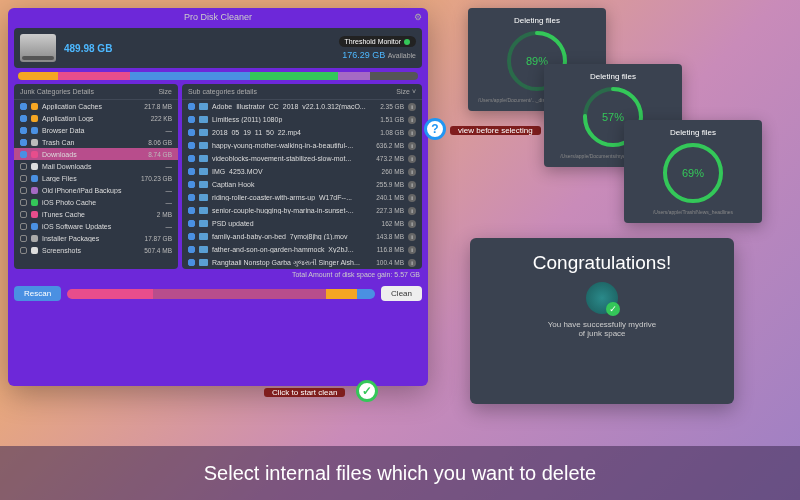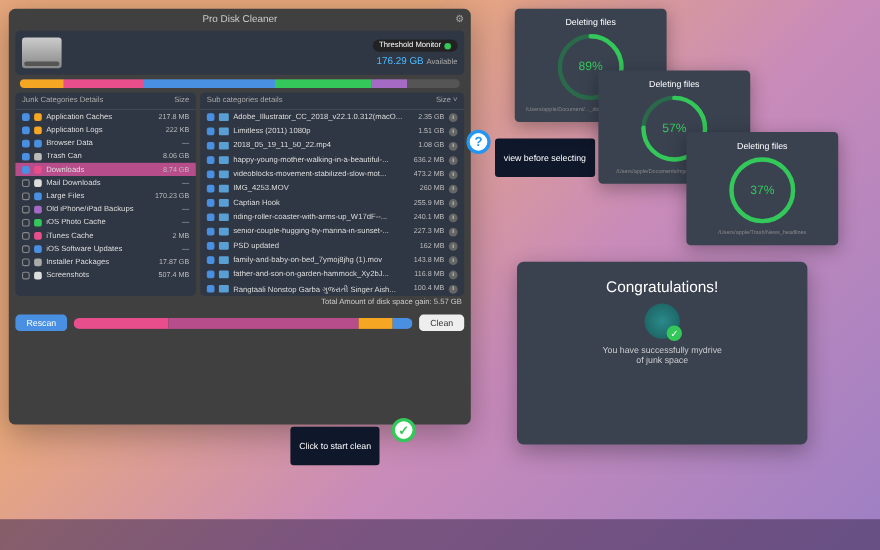--- a/index.html
+++ b/index.html
@@ -1,17 +1,17 @@
 <!DOCTYPE html>
 <html><head>
 <meta charset="utf-8">
 <style>
 *{box-sizing:border-box;margin:0;padding:0;font-family:-apple-system,BlinkMacSystemFont,"Segoe UI",sans-serif}
 body{width:800px;height:500px;background:linear-gradient(135deg,#e8a87c 0%,#e8a87c 30%,#c98bb9 60%,#9d7fc4 100%);position:relative;overflow:hidden}
-.app{position:absolute;left:8px;top:8px;width:420px;height:378px;background:#404040;border-radius:6px;box-shadow:0 8px 30px rgba(0,0,0,.3);color:#fff;font-size:8px}
+.app{position:absolute;left:8px;top:8px;width:420px;height:378px;background:#6d28d9;border-radius:6px;box-shadow:0 8px 30px rgba(0,0,0,.3);color:#fff;font-size:8px}
 .titlebar{padding:4px 8px;font-size:9px;text-align:center;color:#ccc;position:relative}
 .gear{position:absolute;right:6px;top:4px;color:#aaa;font-size:9px}
 .header{background:#2f3744;margin:2px 6px;border-radius:4px;padding:6px;display:flex;align-items:center;gap:8px}
 .disk-icon{width:36px;height:28px;background:linear-gradient(#ccc,#888);border-radius:3px;position:relative}
 .disk-icon:after{content:"";position:absolute;bottom:2px;left:2px;right:2px;height:4px;background:#555;border-radius:2px}
 .disk-info{flex:1}
 .mac-label{font-size:10px;font-weight:600}
 .used{color:#4db8ff;font-size:10px;font-weight:600}
 .thresh{font-size:7px;background:#222;padding:2px 6px;border-radius:8px;display:inline-flex;align-items:center;gap:3px}
 .dot-green{width:6px;height:6px;background:#34c759;border-radius:50%}
@@ -31,54 +31,55 @@
 .row-name{flex:1;white-space:nowrap;overflow:hidden;text-overflow:ellipsis;color:#ddd}
 .row-size{color:#bbb;font-size:6.5px}
 .info-ic{width:8px;height:8px;background:#666;border-radius:50%;font-size:5px;display:flex;align-items:center;justify-content:center;flex-shrink:0}
 .fold{width:9px;height:7px;background:#5a9fd4;border-radius:1px;flex-shrink:0}
 .footer{display:flex;align-items:center;gap:6px;padding:6px}
 .btn{padding:3px 10px;border-radius:4px;font-size:8px;border:none;cursor:pointer}
 .rescan{background:#4a90e2;color:#fff}
 .clean{background:#eee;color:#333}
 .footer-bar{flex:1;height:10px;border-radius:5px;display:flex;overflow:hidden}
 .total-gain{text-align:right;font-size:7px;padding:2px 8px;color:#ccc}
-.callout{position:absolute;background:#0f172a;color:#fff;font-size:8px;padding:13px 8px;border-radius:3px;white-space:nowrap}
+.callout{position:absolute;background:#7f1d1d;color:#fff;font-size:8px;padding:0 8px;border-radius:3px;white-space:nowrap}
 .callout-blue{left:450px;top:126px}
 .ring-blue{position:absolute;left:424px;top:118px;width:22px;height:22px;border:3px solid #2196f3;border-radius:50%;background:#fff;display:flex;align-items:center;justify-content:center;color:#2196f3;font-weight:bold;font-size:12px}
 .callout-green{left:264px;top:388px}
 .ring-green{position:absolute;left:356px;top:380px;width:22px;height:22px;border:3px solid #34c759;border-radius:50%;background:#fff;display:flex;align-items:center;justify-content:center;color:#34c759;font-weight:bold;font-size:12px}
 .prog-card{position:absolute;background:#3a4250;border-radius:4px;padding:8px 10px;color:#fff;box-shadow:0 4px 16px rgba(0,0,0,.3)}
 .prog-title{font-size:8px;margin-bottom:4px;text-align:center}
 .circ{position:relative;width:64px;height:64px;margin:4px auto}
 .circ svg{transform:rotate(-90deg)}
 .circ-pct{position:absolute;top:50%;left:50%;transform:translate(-50%,-50%);font-size:11px;color:#34c759}
 .prog-path{font-size:5px;color:#888;margin-top:2px;text-align:center;white-space:nowrap}
 .p1{left:468px;top:8px;width:138px}
 .p2{left:544px;top:64px;width:138px}
 .p3{left:624px;top:120px;width:138px}
 .congrats{position:absolute;left:470px;top:238px;width:264px;height:166px;background:#3a4250;border-radius:6px;color:#fff;text-align:center;padding:14px;box-shadow:0 6px 20px rgba(0,0,0,.3)}
-.cong-title{font-size:14px;margin-bottom:8px}
+.cong-title{font-size:19px;margin-bottom:8px}
 .cong-icon{width:32px;height:32px;margin:4px auto;background:radial-gradient(#2a8a8a,#1a5a5a);border-radius:50%;position:relative}
 .cong-icon:after{content:"✓";position:absolute;bottom:-2px;right:-2px;width:14px;height:14px;background:#34c759;border-radius:50%;font-size:9px;display:flex;align-items:center;justify-content:center;color:#fff}
 .cong-sub{font-size:8px;color:#ccc;margin-top:6px}
 .cong-val{font-size:26px;color:#bbb;margin:4px 0}
 .cong-foot{font-size:8px;color:#ccc}
 .tagline{position:absolute;bottom:0;left:0;right:0;background:rgba(60,40,80,.55);padding:14px 20px;text-align:center;color:#fff;font-size:20px;font-weight:300;line-height:1.3}
 </style>
 </head>
 <body>
 
 <div class="app">
   <div class="titlebar">
     <span>Pro Disk Cleaner</span>
     <span class="gear">⚙</span>
   </div>
   <div class="header">
     <div class="disk-icon"></div>
     <div class="disk-info">
+      <div class="used">489.98 GB</div>
     </div>
     <div style="text-align:right">
       <div class="thresh">
           <span>Threshold Monitor</span>
           <span class="dot-green"></span>
         </div>
       <div class="avail" style="margin-top:3px"><span>176.29 GB</span> <span class="avail-label">Available</span></div>
     </div>
   </div>
   <div style="padding:0 10px">
@@ -310,26 +311,27 @@
           <circle cx="32" cy="32" r="28" stroke="#2a6a4a" stroke-width="4" fill="none"></circle>
           <circle cx="32" cy="32" r="28" stroke="#34c759" stroke-width="4" fill="none" stroke-dasharray="201" stroke-dashoffset="68.34" stroke-linecap="round"></circle>
         </svg><div class="circ-pct">57%</div></div>
       <div class="prog-path">/Users/apple/Documents/mydrive/disk/VV1.mov</div>
     </div>
     <div class="prog-card p3">
       <div class="prog-title">Deleting files</div>
       <div class="circ"><svg width="64" height="64">
           <circle cx="32" cy="32" r="28" stroke="#2a6a4a" stroke-width="4" fill="none"></circle>
           <circle cx="32" cy="32" r="28" stroke="#34c759" stroke-width="4" fill="none" stroke-dasharray="201" stroke-dashoffset="18.090000000000003" stroke-linecap="round"></circle>
-        </svg><div class="circ-pct">37%</div></div>
+        </svg><div class="circ-pct">69%</div></div>
       <div class="prog-path">/Users/apple/Trash/News_headlines</div>
     </div>
   </div>
 
 <div class="congrats">
   <div class="cong-title">Congratulations!</div>
   <div class="cong-icon"></div>
   <div class="cong-sub">You have successfully mydrive</div>
   <div class="cong-foot">of junk space</div>
 </div>
 
 <div class="tagline">
+  <div>Select internal files which you want to delete</div>
 </div>
 
 </body></html>

